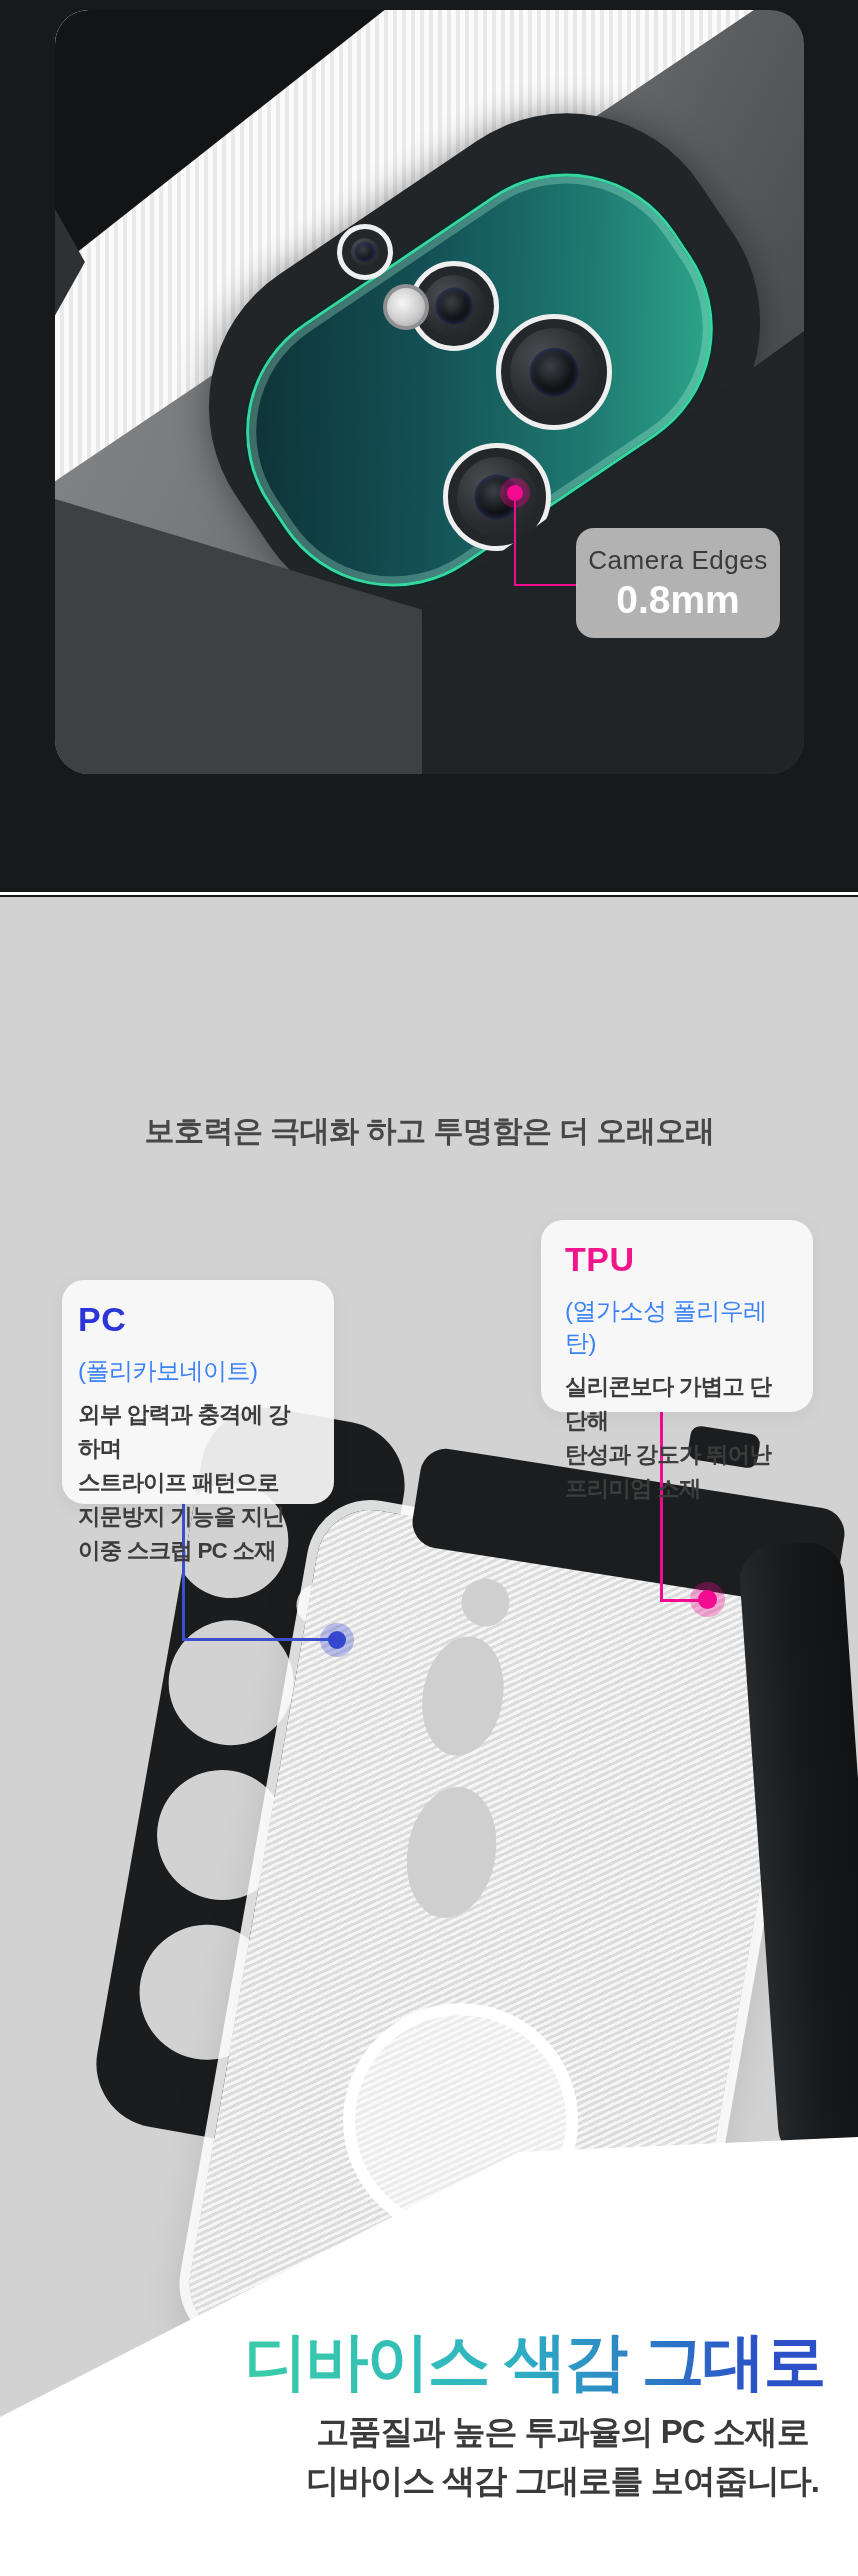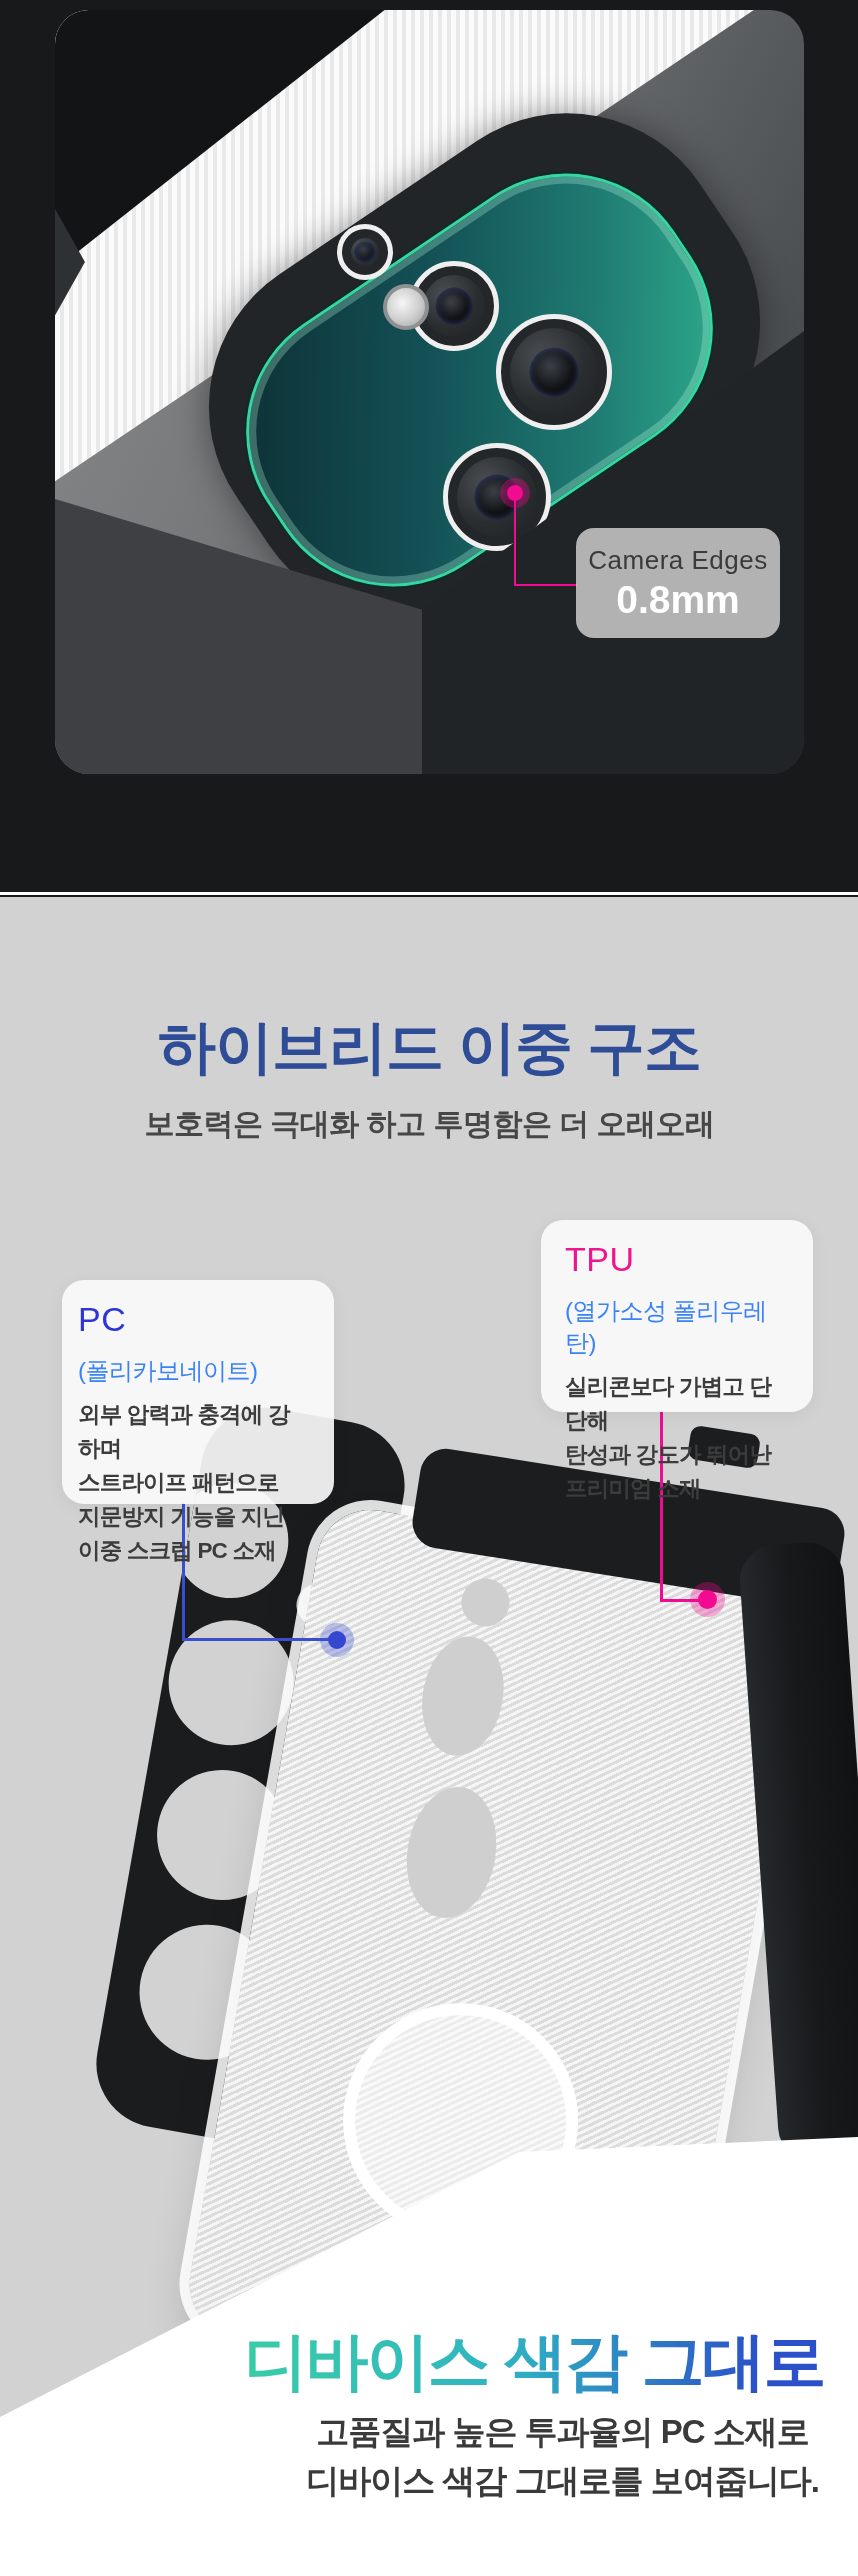--- a/index.html
+++ b/index.html
@@ -42,21 +42,21 @@
   .callout-value{font-size:39px;font-weight:800;color:#ffffff;margin-top:2px;}
   .t-vline{position:absolute;left:459px;top:483px;width:2px;height:93px;background:#f20a90;}
   .t-hline{position:absolute;left:459px;top:574px;width:63px;height:2px;background:#f20a90;}
   .t-dot{position:absolute;left:452px;top:475px;width:16px;height:16px;border-radius:50%;background:#f20a90;
          box-shadow:0 0 0 7px rgba(242,10,144,.35);}
 
   
   .sec-mid{position:absolute;left:0;top:897px;width:859px;height:1679px;background:#d2d2d2;overflow:hidden;}
   .hybrid-title{position:absolute;left:0;top:112px;width:859px;text-align:center;
          font-size:58px;font-weight:800;color:#2e4d96;letter-spacing:-1px;}
-  .hybrid-sub{position:absolute;left:0;top:207px;width:859px;text-align:center;
+  .hybrid-sub{position:absolute;left:0;top:214px;width:859px;text-align:center;
          font-size:30px;font-weight:600;color:#474747;letter-spacing:-0.5px;}
 
   
   .black-plate{position:absolute;left:148px;top:513px;width:205px;height:729px;border-radius:64px;
          transform:rotate(10deg);background:#1a1c1e;overflow:hidden;}
   .bp-hole{position:absolute;border-radius:50%;background:#d2d2d2;}
   .bph1{left:-15px;top:80px;width:115px;height:115px;}
   .bph2{left:5px;top:215px;width:125px;height:125px;}
   .bph3{left:20px;top:364px;width:130px;height:130px;}
   .bph4{left:30px;top:519px;width:135px;height:135px;}
@@ -78,21 +78,21 @@
   .frame-right{position:absolute;left:759px;top:646px;width:104px;height:619px;border-radius:36px;
          transform:rotate(-4deg);background:linear-gradient(90deg,#26292b 0%,#17191b 45%,#101214 100%);}
   .white-fade{position:absolute;left:0;top:0;width:859px;height:1679px;background:#ffffff;
          clip-path:polygon(0 1520px,519px 1255px,859px 1240px,859px 1679px,0 1679px);}
 
   
   .mat-card{position:absolute;border-radius:22px;background:rgba(250,250,250,.92);padding:20px 24px;
          box-shadow:0 4px 18px rgba(0,0,0,.06);}
   .card-pc{left:62px;top:383px;width:272px;height:224px;padding-left:16px;}
   .card-tpu{left:541px;top:323px;width:272px;height:192px;}
-  .mat-name{font-size:34px;font-weight:400;letter-spacing:0.5px;}
+  .mat-name{font-size:34px;font-weight:700;letter-spacing:0.5px;}
   .mat-name.pc{color:#2b35d8;}
   .mat-name.tpu{color:#f0158c;}
   .mat-sub{font-size:24px;color:#3b82f6;margin-top:16px;letter-spacing:-0.5px;}
   .mat-desc{margin-top:11px;font-size:22.5px;line-height:34px;color:#3c3c3c;font-weight:700;letter-spacing:-0.8px;}
   .pc-vline{position:absolute;left:182px;top:606px;width:3px;height:137px;background:#3a4fd0;}
   .pc-hline{position:absolute;left:182px;top:741px;width:148px;height:3px;background:#3a4fd0;}
   .pc-dot{position:absolute;left:328px;top:734px;width:18px;height:18px;border-radius:50%;background:#3647cf;
          box-shadow:0 0 0 8px rgba(58,79,208,.32);}
   .tpu-vline{position:absolute;left:660px;top:515px;width:3px;height:189px;background:#f20a90;}
   .tpu-hline{position:absolute;left:660px;top:702px;width:40px;height:3px;background:#f20a90;}
@@ -131,21 +131,20 @@
       <div class="t-dot"></div>
       <div class="callout">
         <div class="callout-title">Camera Edges</div>
         <div class="callout-value">0.8mm</div>
       </div>
     </div>
     <div class="divider"></div>
   </div>
 
   <div class="sec-mid">
-    <div class="hybrid-title">하이브리드 이중 구조</div>
     <div class="hybrid-sub">보호력은 극대화 하고 투명함은 더 오래오래</div>
 
     <div class="black-plate">
       <div class="bp-hole bph1"></div>
       <div class="bp-hole bph2"></div>
       <div class="bp-hole bph3"></div>
       <div class="bp-hole bph4"></div>
       <div class="bp-hole bph5"></div>
     </div>
     <div class="striped-plate">

